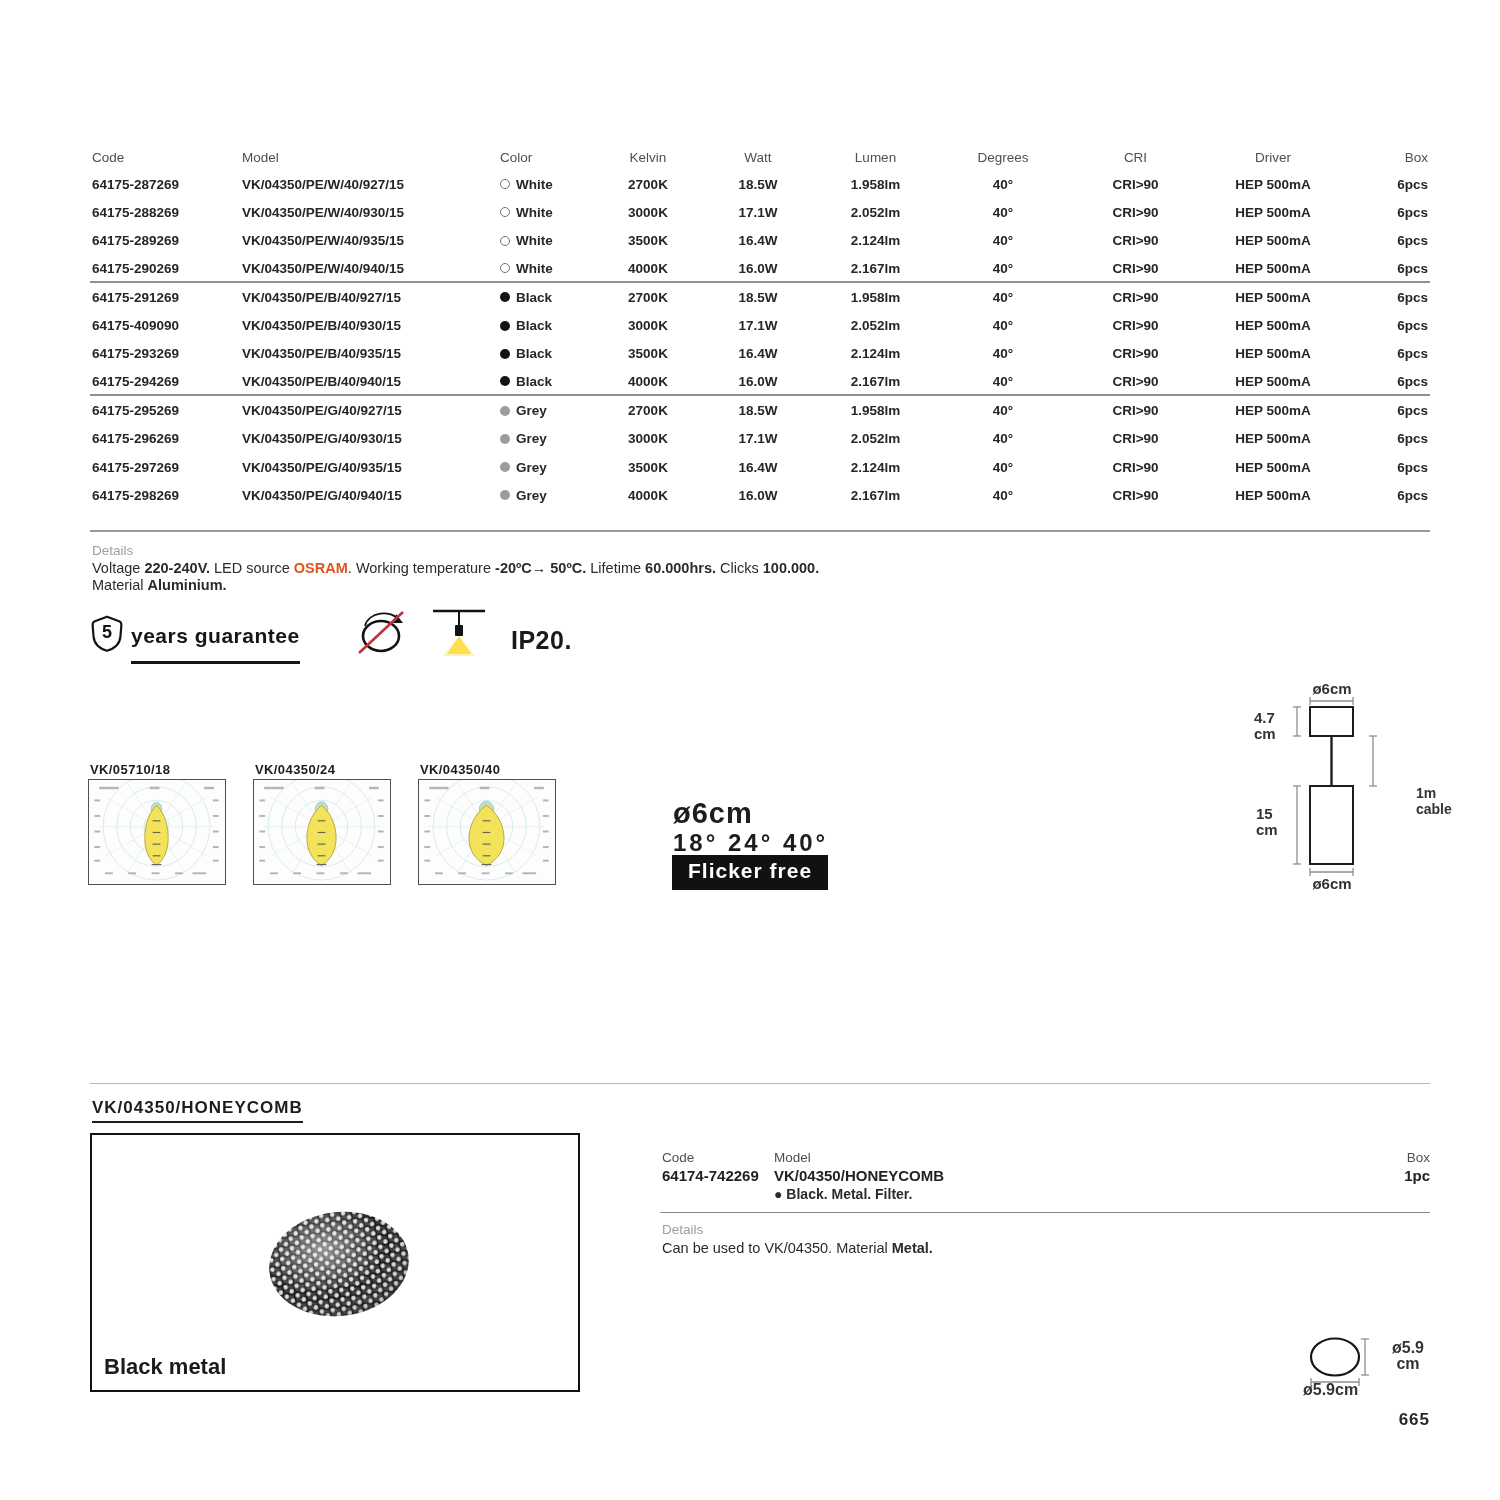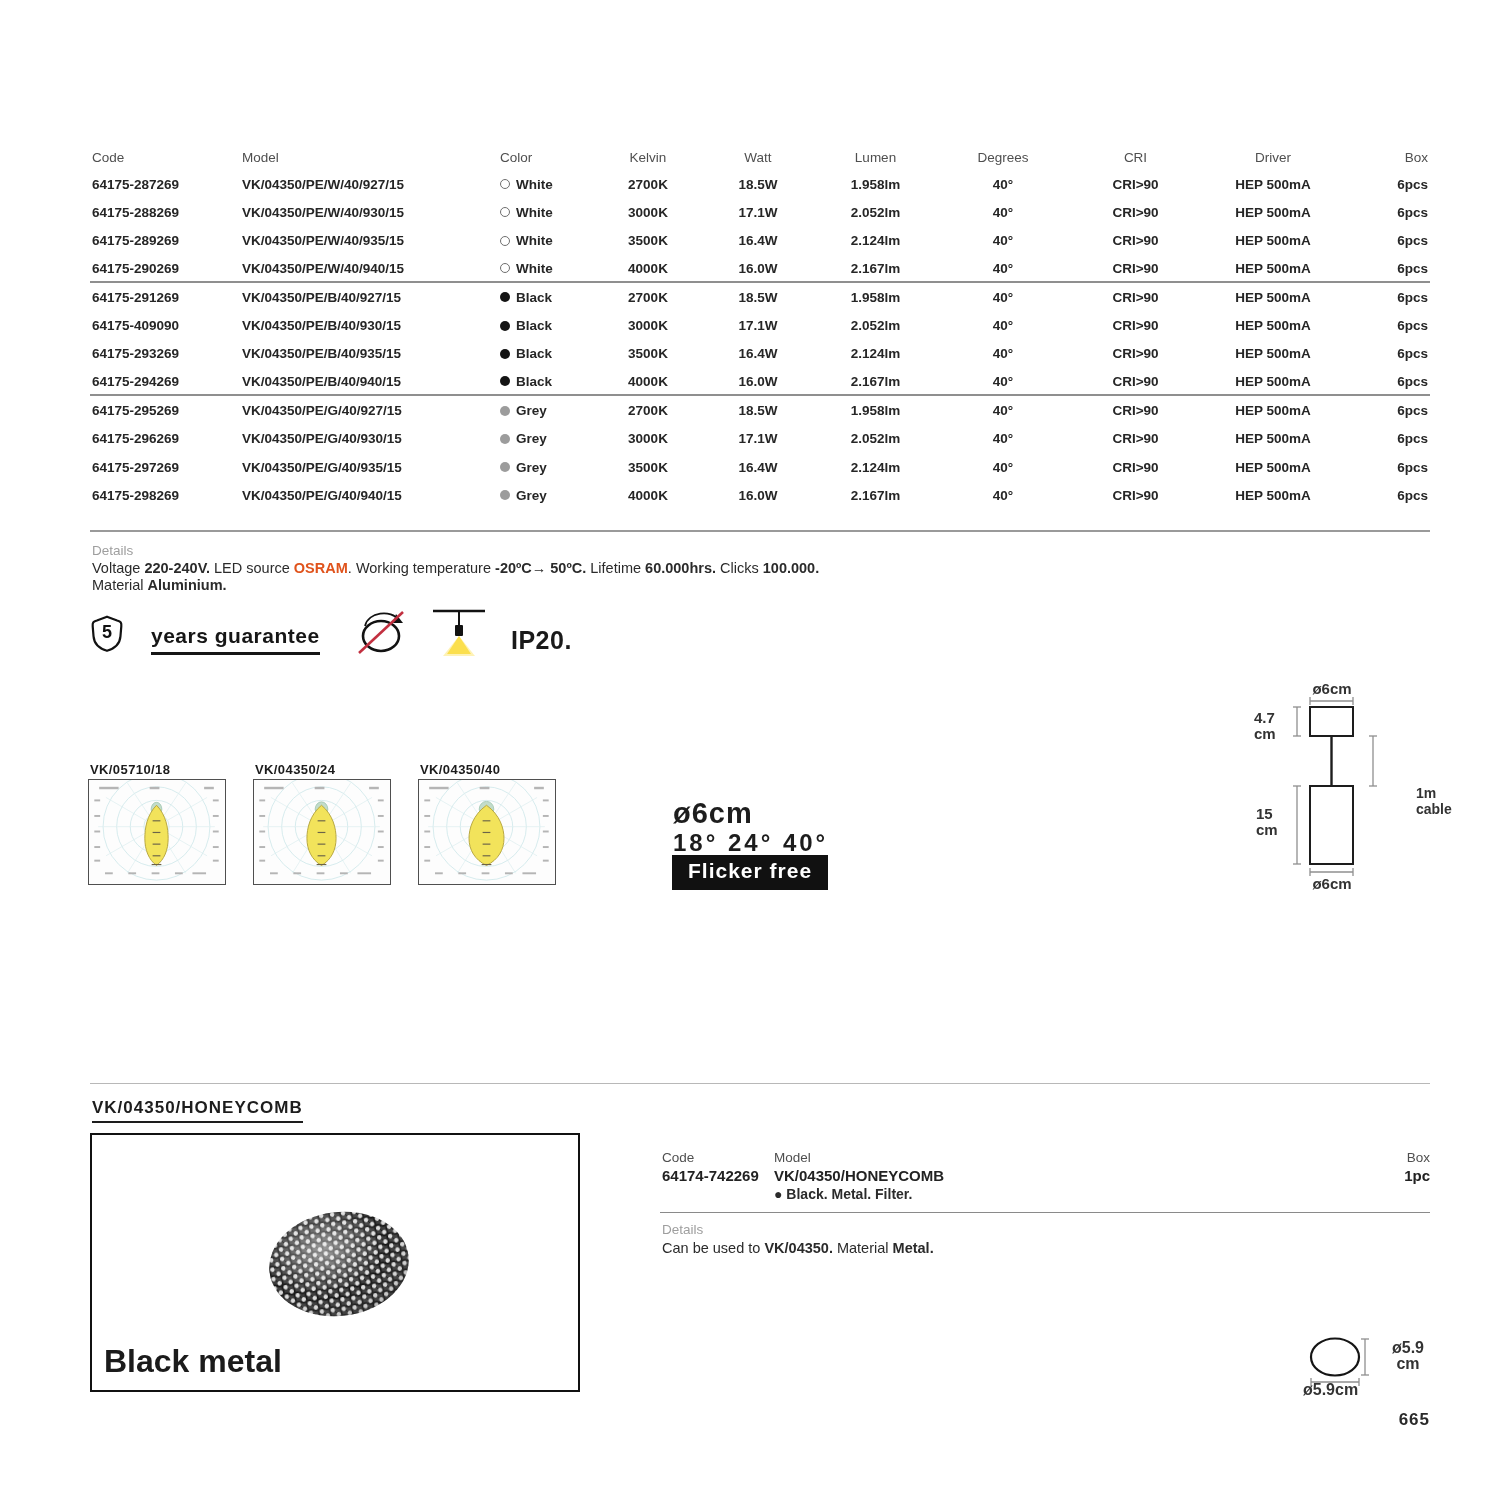--- a/index.html
+++ b/index.html
@@ -28,21 +28,21 @@
   .muted { color:#9e9e9e; }
   .details-label { position:absolute; left:92px; top:543px; font-size:13.5px; }
   .rich { font-size:14.5px; color:#2b2b2b; }
   .details-line1 { position:absolute; left:92px; top:560px; }
   .details-line2 { position:absolute; left:92px; top:577px; }
 
   
   .shield { position:absolute; left:91px; top:615px; width:32px; height:37px; }
   .shield svg { position:absolute; inset:0; }
   .shield .num { position:absolute; inset:0; display:flex; align-items:center; justify-content:center; font-size:18px; font-weight:700; color:#111; padding-bottom:3px; }
-  .guarantee-text { position:absolute; left:131px; top:624px; font-size:21px; font-weight:700; letter-spacing:0.5px; color:#161616; border-bottom:3px solid #161616; padding-bottom:4px;margin-left:20px; }
+  .guarantee-text { position:absolute; left:131px; top:624px; font-size:21px; font-weight:700; letter-spacing:0.5px; color:#161616; border-bottom:3px solid #161616; padding-bottom:13px; }
   .icon-abs { position:absolute; }
   .ip-rating { position:absolute; left:511px; top:626px; font-size:25px; font-weight:700; color:#1a1a1a; letter-spacing:0.5px; }
 
   
   .ph-label { position:absolute; top:762px; font-size:13px; font-weight:700; letter-spacing:0.4px; color:#1c1c1c; }
   .ph-box { position:absolute; top:779px; width:138px; height:106px; border:1.5px solid #4f4f4f; background:#fdfdfd; }
   .ph-box svg { display:block; }
 
   
   .spec-diameter { position:absolute; left:673px; top:797px; font-size:29px; font-weight:700; letter-spacing:1px; color:#1d1d1d; }
@@ -51,21 +51,21 @@
 
   
   .pendant { position:absolute; left:1245px; top:676px; width:205px; height:215px; }
   .dim-label { position:absolute; font-size:15px; font-weight:600; color:#333; line-height:16px; }
 
   
   .divider { position:absolute; left:90px; top:1083px; width:1340px; border-top:1.5px solid #b8b8b8; }
   .hc-title { position:absolute; left:92px; top:1098px; font-size:17px; font-weight:700; letter-spacing:1px; color:#1d1d1d; border-bottom:2.5px solid #1d1d1d; padding-bottom:3px; }
   .hc-imgbox { position:absolute; left:90px; top:1133px; width:490px; height:259px; border:2px solid #111; background:#fff; }
   .hc-imgbox svg { position:absolute; left:172px; top:72px; }
-  .hc-caption { position:absolute; left:12px; bottom:10px; font-size:32px; font-weight:700; color:#1b1b1b; }
+  .hc-caption { position:absolute; left:12px; bottom:10px; font-size:22px; font-weight:700; color:#1b1b1b; }
   .hc-label { position:absolute; font-size:13.5px; color:#4f4f4f; }
   .hc-value { position:absolute; font-size:15px; font-weight:700; color:#222; }
   .hc-sub { position:absolute; left:774px; top:1186px; font-size:14px; }
   .divider2 { position:absolute; left:660px; top:1212px; width:770px; border-top:1.5px solid #8a8a8a; }
   .hc-details-label { position:absolute; left:662px; top:1222px; font-size:13.5px; }
   .hc-details-line { position:absolute; left:662px; top:1240px; }
 
   
   .filter-dim { position:absolute; left:1295px; top:1328px; width:160px; height:80px; }
 
@@ -527,21 +527,21 @@
   <div class="hc-label" style="left:662px; top:1150px;">Code</div>
   <div class="hc-value" style="left:662px; top:1167px;">64174-742269</div>
   <div class="hc-label" style="left:774px; top:1150px;">Model</div>
   <div class="hc-value" style="left:774px; top:1167px;">VK/04350/HONEYCOMB</div>
   <div class="hc-sub rich"><span style="font-weight: 700;">● Black. Metal. Filter.</span></div>
   <div class="hc-label" style="right:70px; top:1150px; text-align:right;">Box</div>
   <div class="hc-value" style="right:70px; top:1167px; text-align:right;">1pc</div>
 
   <div class="divider2"></div>
   <div class="hc-details-label muted">Details</div>
-  <div class="hc-details-line rich"><span>Can be used to </span><span style="font-weight: 700;">VK/04350.</span><span> Material </span><span style="font-weight: 700;">Metal.</span></div>
+  <div class="hc-details-line rich"><span>Can be used to </span><span style="font-weight: 400;">VK/04350.</span><span> Material </span><span style="font-weight: 700;">Metal.</span></div>
 
   <div class="filter-dim">
     <svg width="160" height="80" viewBox="0 0 160 80">
       <ellipse cx="40" cy="29" rx="24" ry="18.5" fill="#ffffff" stroke="#151515" stroke-width="2.2"></ellipse>
       <g stroke="#8f8f8f" stroke-width="1.3">
         <line x1="70" y1="11" x2="70" y2="47"></line>
           <line x1="66" y1="11" x2="74" y2="11"></line>
           <line x1="66" y1="47" x2="74" y2="47"></line>
         <line x1="16" y1="54" x2="64" y2="54"></line>
           <line x1="16" y1="50" x2="16" y2="58"></line>

